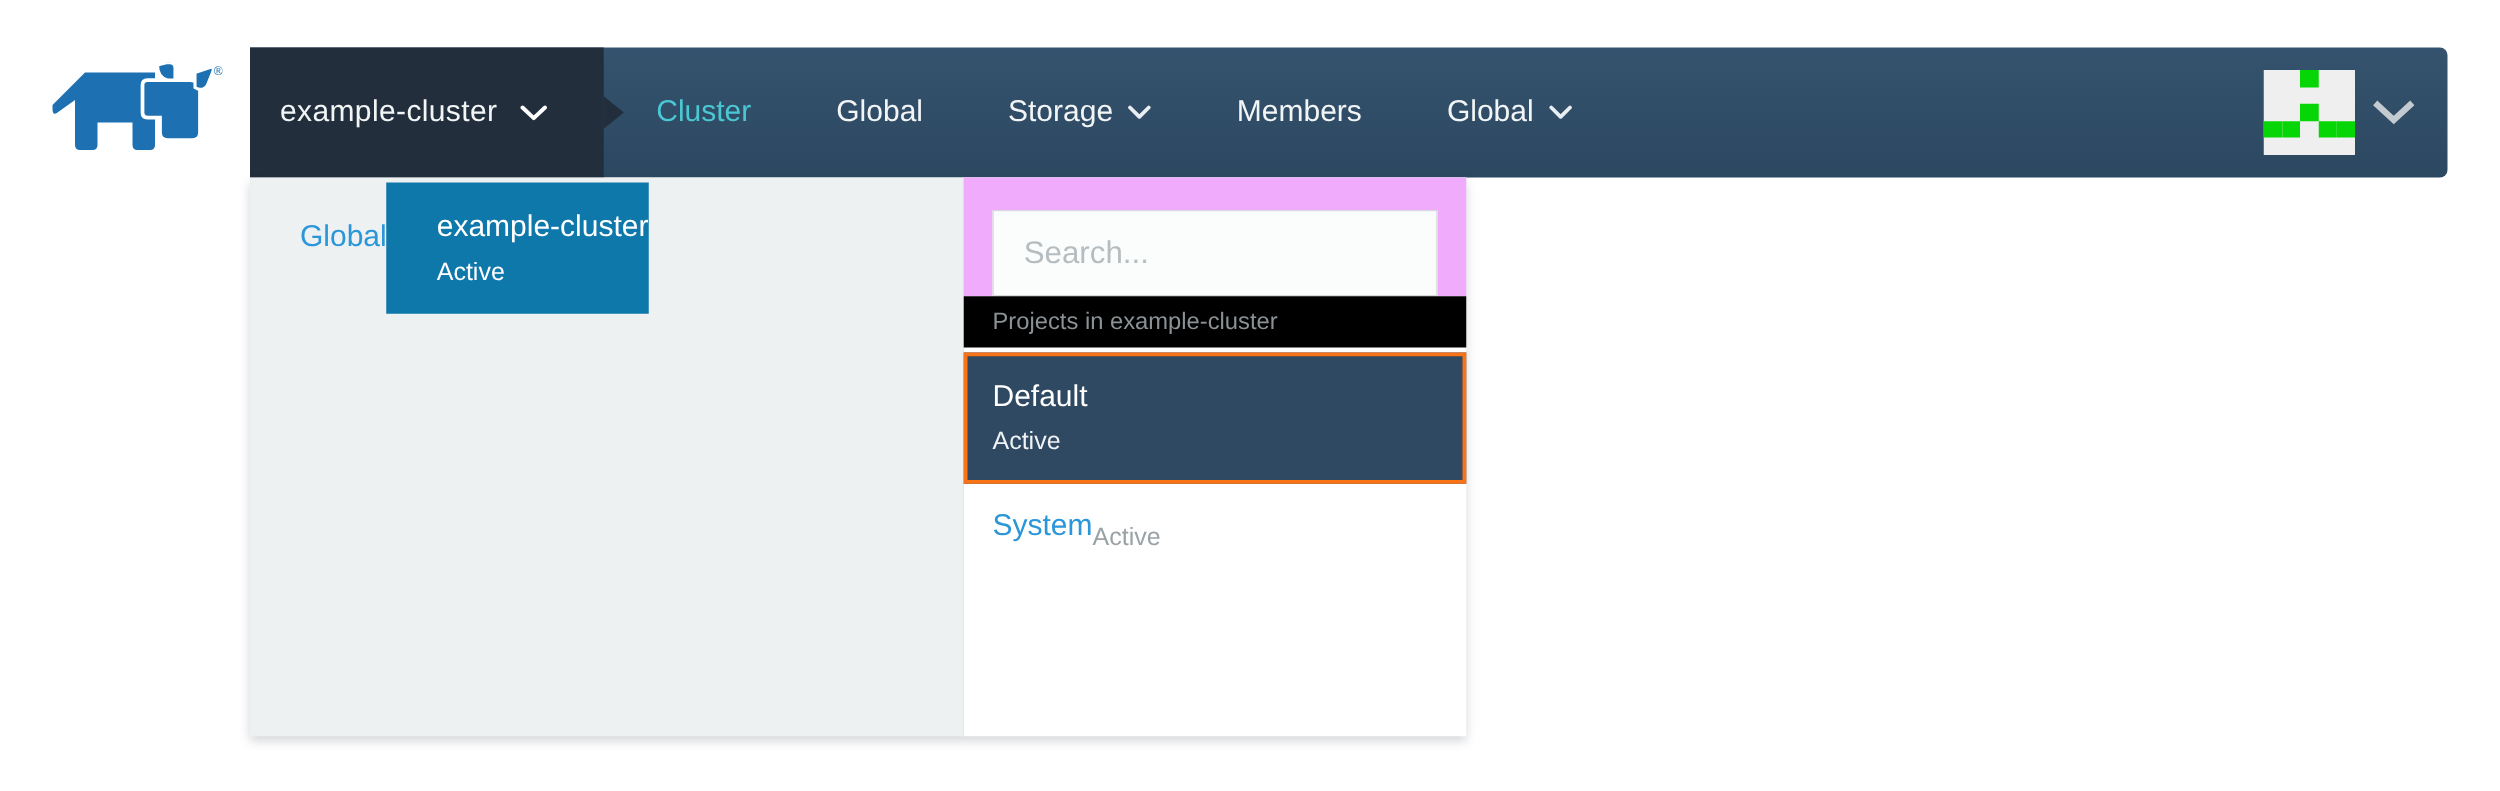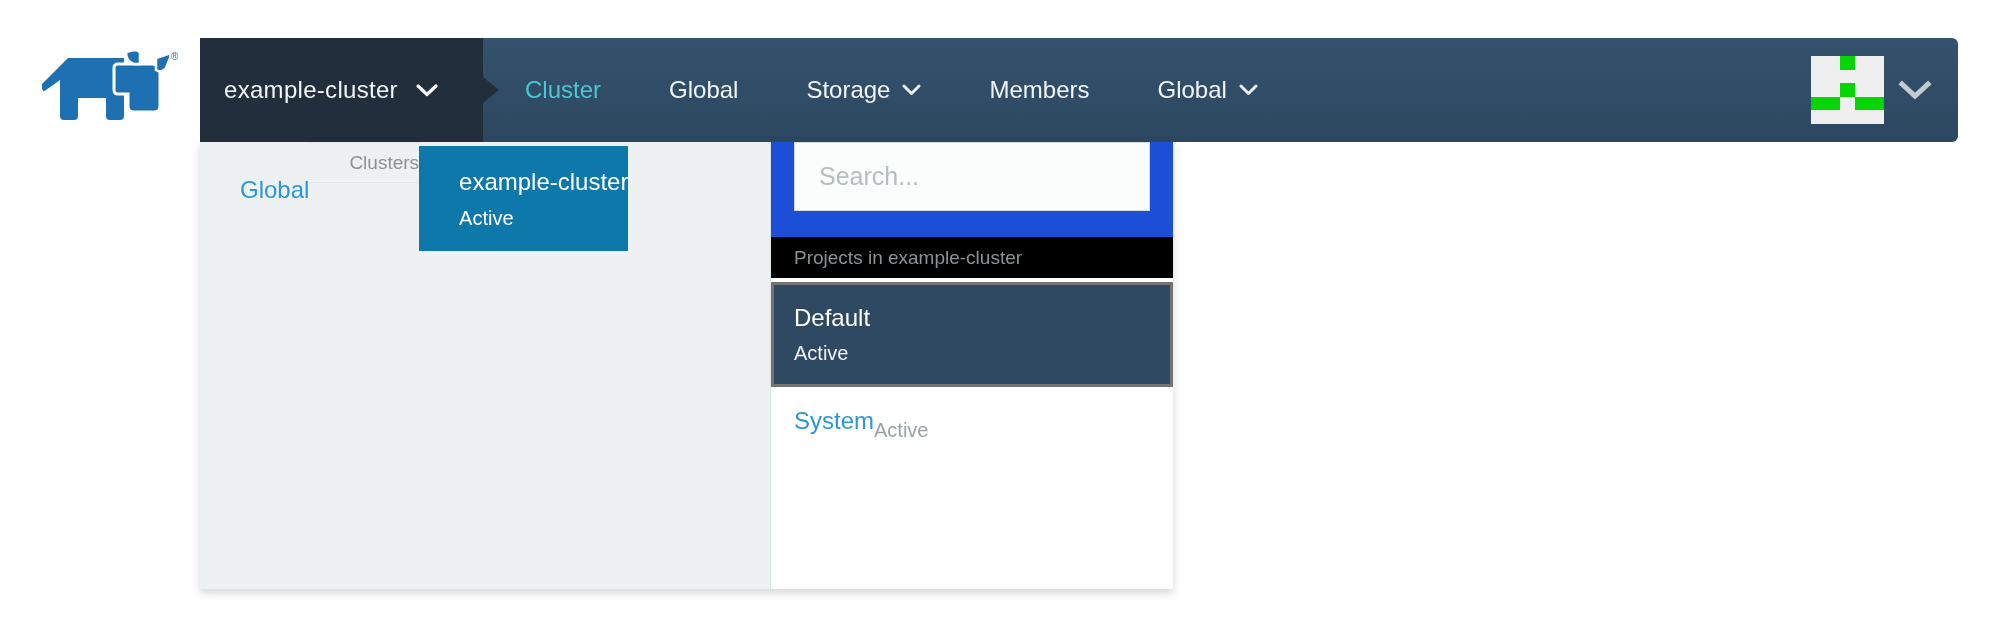--- a/index.html
+++ b/index.html
@@ -72,32 +72,32 @@
   .col-right .section-row { padding-left: 23px; background: #000000; }
 
   .cluster-row {
     height: 105px; margin-top: 4px; background: #0f78ab; color: #ffffff;
     display: flex; flex-direction: column; justify-content: center;
     padding-left: 40px; cursor: pointer;
   }
   .cluster-row .row-title { font-size: 24px; }
   .row-status { font-size: 20px; margin-top: 11px; }
 
-  .search-area { height: 95px; background: #1d4ed8; display: flex; align-items: flex-start; padding: 0 23px; }
+  .search-area { height: 95px; background: #f0abfc; display: flex; align-items: flex-end; padding: 0 23px; }
   .search-input {
     width: 100%; height: 69px; background: #fbfcfc;
     border: 1px solid #d5dbdd; outline: none;
     font-family: "Liberation Sans", sans-serif;
     font-size: 25px; color: #55606a; padding: 0 24px;
   }
   .search-input::placeholder { color: #b5bdc1; opacity: 1; }
 
   .project-row-highlight {
     height: 105px; margin-top: 4px; background: #2e4961; color: #ffffff;
-    border: 3px solid #737373;
+    border: 3px solid #f97316;
     display: flex; flex-direction: column; justify-content: center;
     padding-left: 20px; cursor: pointer;
   }
   .project-row-highlight .row-status { color: #eff2f4; margin-top: 10px; }
 
   .project-row {
     padding: 20px 0 0 23px; display: flex; flex-direction: row; cursor: pointer;
   }
   .project-row .row-status { color: #9aa2a6; margin-top: 12px; }
 </style>
@@ -186,23 +186,20 @@
       </svg>
     </div>
   </div>
 
   <div class="panel">
 
     <div class="col-left">
       <div class="global-row">
         <span class="link-blue">Global</span>
       </div>
-      <div class="section-row">
-        <span>Clusters</span>
-      </div>
       <div class="cluster-row">
         <span class="row-title">example-cluster</span>
         <span class="row-status">Active</span>
       </div>
     </div>
 
     <div class="col-right">
       <div class="search-area">
         <input class="search-input" type="text" placeholder="Search..." style="">
       </div>

